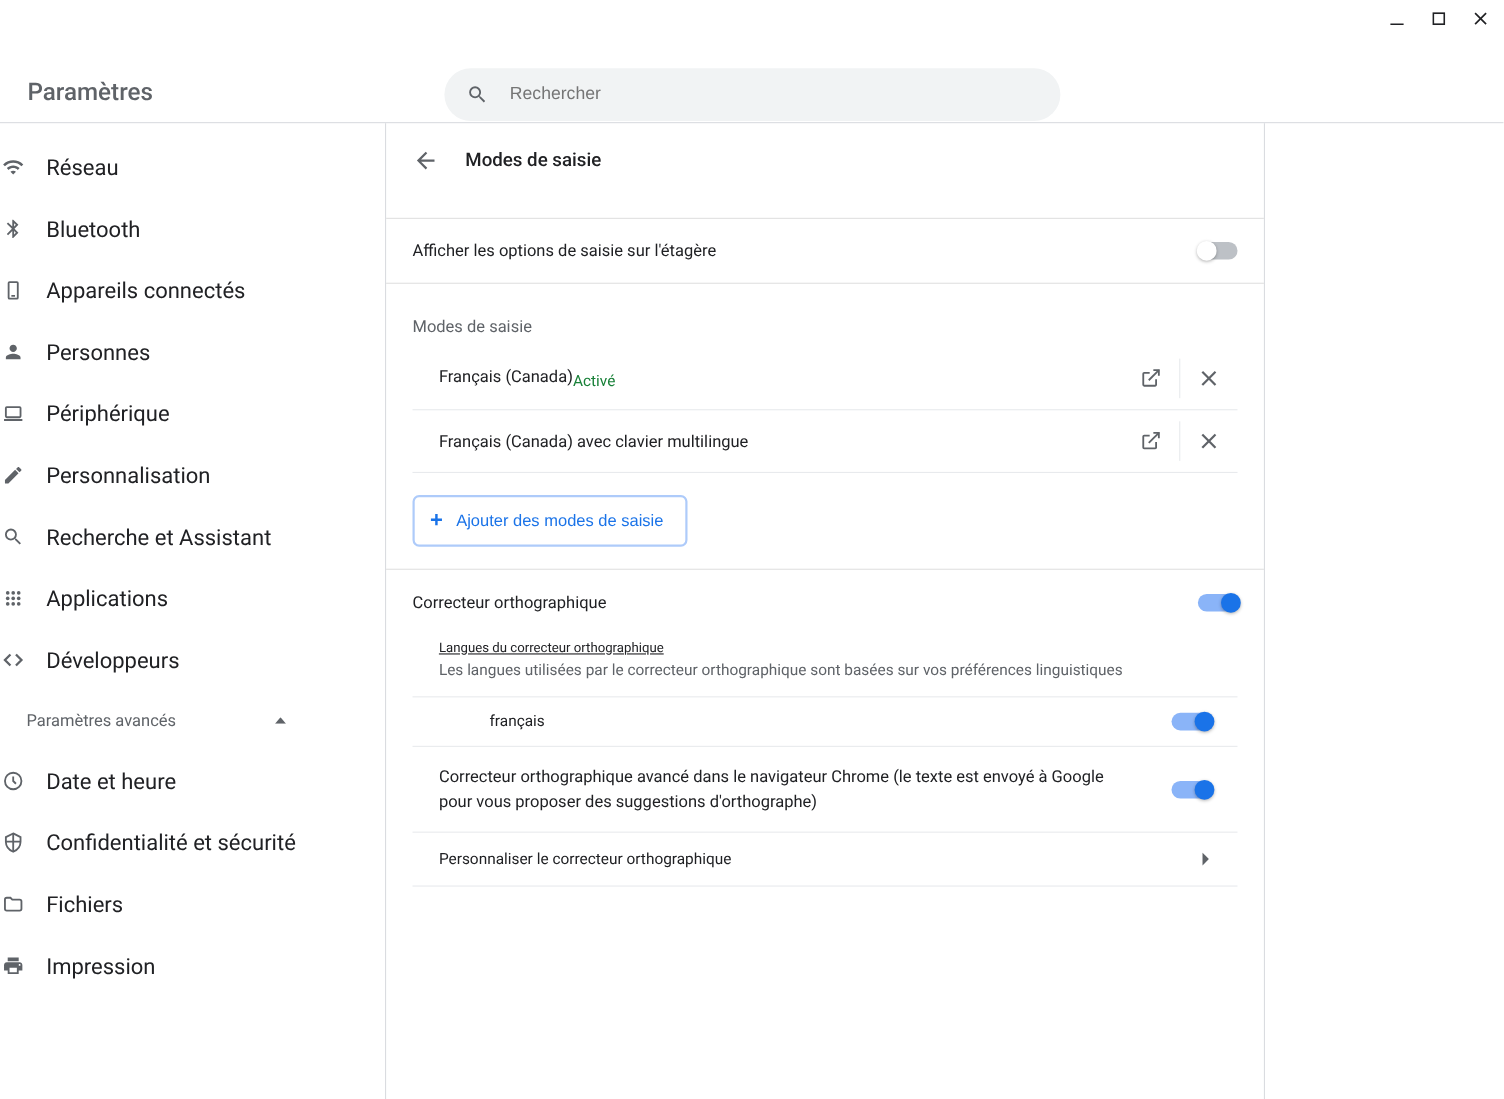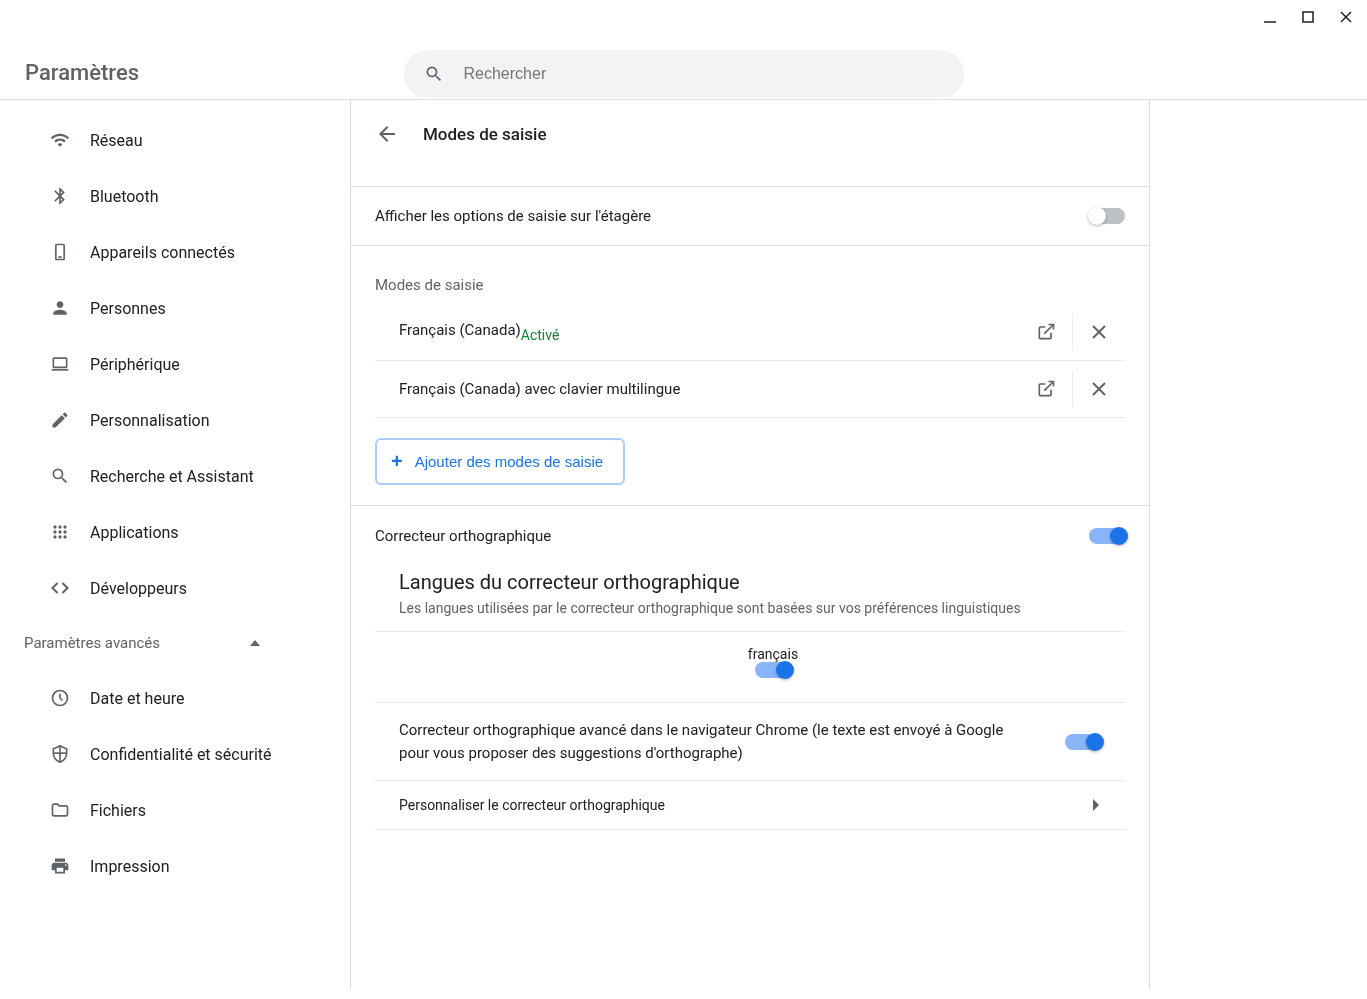--- a/index.html
+++ b/index.html
@@ -21,20 +21,21 @@
       color: #202124;
     }
     .window-controls span { cursor: default; font-size: 18px; line-height: 1; }
     .window-controls .wc-icon { display:inline-flex; align-items:center; justify-content:center; width:18px; height:18px;}
     .header {
       height: 100px;
       border-bottom: 1px solid #dadce0;
       display: flex;
       align-items: center;
       position: relative;
+      margin-top: 12px;
     }
     .header .title {
       font-size: 22px;
       color: #5f6368;
       font-weight: 500;
       position: absolute;
       left: 25px;
       top: 60px;
     }
     .search-wrap {
@@ -64,26 +65,24 @@
     .container { display: flex; height: calc(100% - 110px); }
     .sidebar {
       width: 300px;
       padding-top: 12px;
       overflow-y: auto;
     }
     .nav-item {
       display: flex;
       align-items: center;
       height: 56px;
-      padding-left: 24px;
       cursor: pointer;
       color: #202124;
-      font-size: 16px;
+      font-size: 20px;
       width: 285px;
-      margin-left: 24px;
     }
     .nav-item .n-icon { color: #5f6368; width: 24px; display:flex; justify-content:center; }
     .nav-item .n-label { margin-left: 18px; }
     .nav-item.selected {
       background: #e8f0fe;
       color: #1a73e8;
       border-radius: 0 28px 28px 0;
     }
     .nav-item.selected .n-icon { color: #1a73e8; }
     .adv-header {
@@ -167,23 +166,22 @@
       cursor:pointer;
       font-weight:500;
     }
     .add-btn .plus { font-size: 20px; font-weight: bold; }
     .sub-row {
       display:flex; align-items:center; padding: 16px 24px 16px 48px;
       border-bottom: 1px solid #e8eaed;
     }
     .sub-desc { font-size:14px; color:#5f6368; margin-top:4px; line-height:1.5; }
     .indent-row {
-      display:flex; align-items:center; padding: 14px 24px 24px 70px;
+      display:flex; align-items:flex-start; padding: 14px 24px 14px 70px;
       border-bottom: 1px solid #e8eaed;
-      flex-direction: column;
     }
     .arrow-right { color:#5f6368; font-size:12px; }
     svg { display:block; }
   </style>
 </head>
 <body>
 
 <div class="window-controls">
   <span class="wc-icon">
     <svg width="14" height="14" viewBox="0 0 14 14">
@@ -422,21 +420,21 @@
       <div class="row">
         <span>Correcteur orthographique</span>
         <div class="flex-spacer"></div>
         <div class="toggle on">
             <div class="knob"></div>
           </div>
       </div>
 
       <div class="list-area">
         <div style="padding: 4px 0 12px 24px; border-bottom:1px solid #e8eaed;">
-          <div style="font-size:20px;">Langues du correcteur orthographique</div>
+          <div style="font-size:12px;text-decoration:underline;">Langues du correcteur orthographique</div>
           <div class="sub-desc">Les langues utilisées par le correcteur orthographique sont basées sur vos préférences linguistiques</div>
         </div>
 
         <div class="indent-row">
           <span>français</span>
           <div class="flex-spacer"></div>
           <div class="toggle on">
               <div class="knob"></div>
             </div>
         </div>

